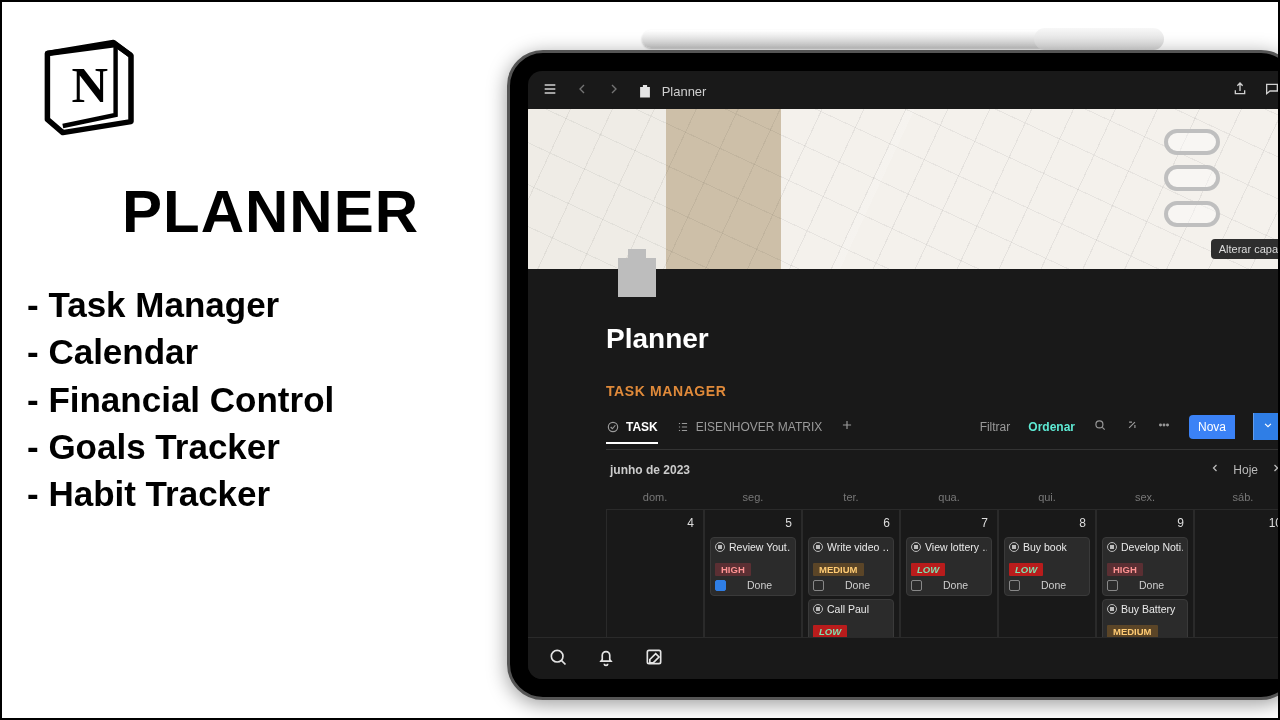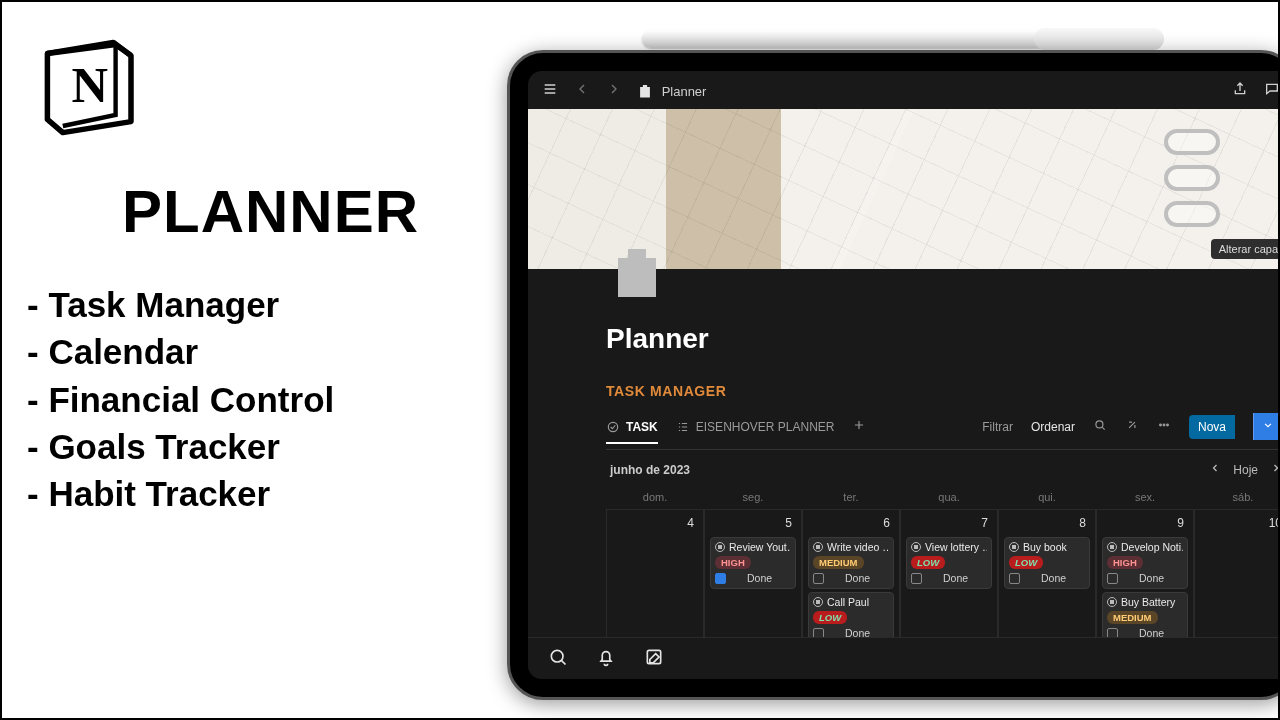--- a/index.html
+++ b/index.html
@@ -147,25 +147,25 @@
   .viewbar .tab.active::after{
     content:""; position:absolute; height:2px; background:#fff;
   }
   .tab-underline{ position:relative; }
   .tab-underline::after{
     content:""; position:absolute; left:0; right:0; bottom:-10px;
     height:2px; background:#fff;
   }
   .viewbar .v-icon{ width:14px; height:14px; display:inline-block; }
   .viewbar .grow{ flex:1; }
-  .viewbar .link-blue{ color:#e5e5e5; }
+  .viewbar .link-blue{ color:#5eead4;font-weight:bold; }
   .viewbar svg{ width:14px; height:14px; stroke:#9a9a9a; fill:none; stroke-width:2; }
   .btn-new{
     display:flex; align-items:center;
-    background:#0369a1; color:#fff; font-size:12px;
+    background:#3b82f6; color:#fff; font-size:12px;
     padding:5px 9px; border-radius:4px 0 0 4px;
   }
   .btn-new-caret{
     background:#2f7ee6; color:#fff;
     padding:5px 7px; border-left:1px solid rgba(255,255,255,.25);
     border-radius:0 4px 4px 0;
   }
 
   
   .monthbar{
@@ -196,22 +196,22 @@
     background:#2b2b2b; border:1px solid #3a3a3a; border-radius:4px;
     margin:3px 2px; padding:3px 4px 4px; font-size:10.5px; color:#e9e9e9;
   }
   .card .row1{ display:flex; align-items:center; gap:4px; overflow:hidden; white-space:nowrap; }
   .card .check{
     width:10px; height:10px; border-radius:50%;
     border:1.5px solid #bbb; display:inline-block; flex:0 0 auto;
     background:radial-gradient(circle at 50% 50%, #bbb 0 40%, transparent 41%);
   }
   .tag{
-    display:inline-block; font-size:9.5px; padding:1px 6px; border-radius:6px;
-    margin-top:3px; font-weight:600;
+    display:inline-block; font-size:9.5px; padding:1px 6px; border-radius:1px;
+    margin-top:10px; font-weight:600;
   }
   .tag.HIGH{ background:#5b2f33; color:#ff9393; }
   .tag.MEDIUM{ background:#5b4527; color:#ffcb73; }
   .tag.LOW{ background:#b91c1c; color:#7fe0af;font-style:italic; }
   .done{
     display:flex; align-items:center; gap:21px; margin-top:3px; color:#cfcfcf;
   }
   .done .box{
     width:11px; height:11px; border:1.5px solid #888; border-radius:2px; display:inline-block;
   }
@@ -306,21 +306,21 @@
           <svg class="v-icon" viewBox="0 0 24 24">
               <circle cx="12" cy="12" r="8"></circle>
               <path d="M8 12l3 3 5-6"></path>
             </svg>
           <span>TASK</span>
         </span>
         <span class="tab">
           <svg class="v-icon" viewBox="0 0 24 24">
               <path d="M5 6h2M5 12h2M5 18h2M10 6h9M10 12h9M10 18h9"></path>
             </svg>
-          <span>EISENHOVER PLANNER</span>
+          <span>EISENHOVER MATRIX</span>
         </span>
         <span>
           <svg viewBox="0 0 24 24">
               <path d="M12 5v14M5 12h14"></path>
             </svg>
         </span>
         <span class="grow"></span>
         <span>Filtrar</span>
         <span class="link-blue">Ordenar</span>
         <span><svg viewBox="0 0 24 24">

